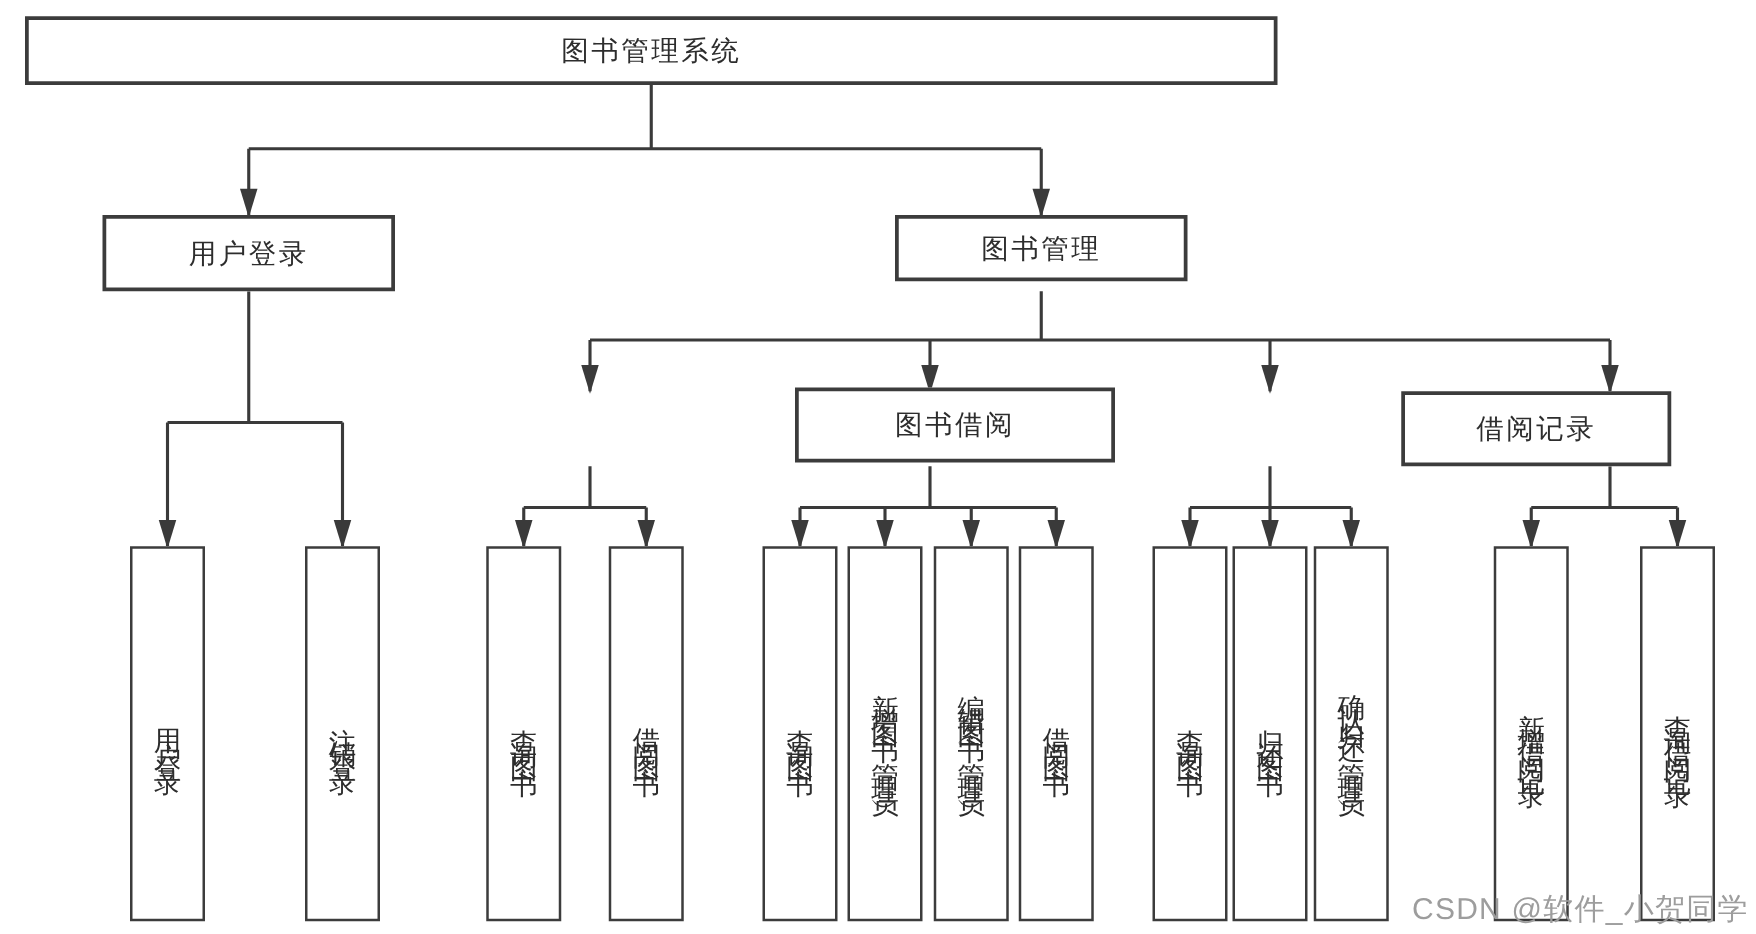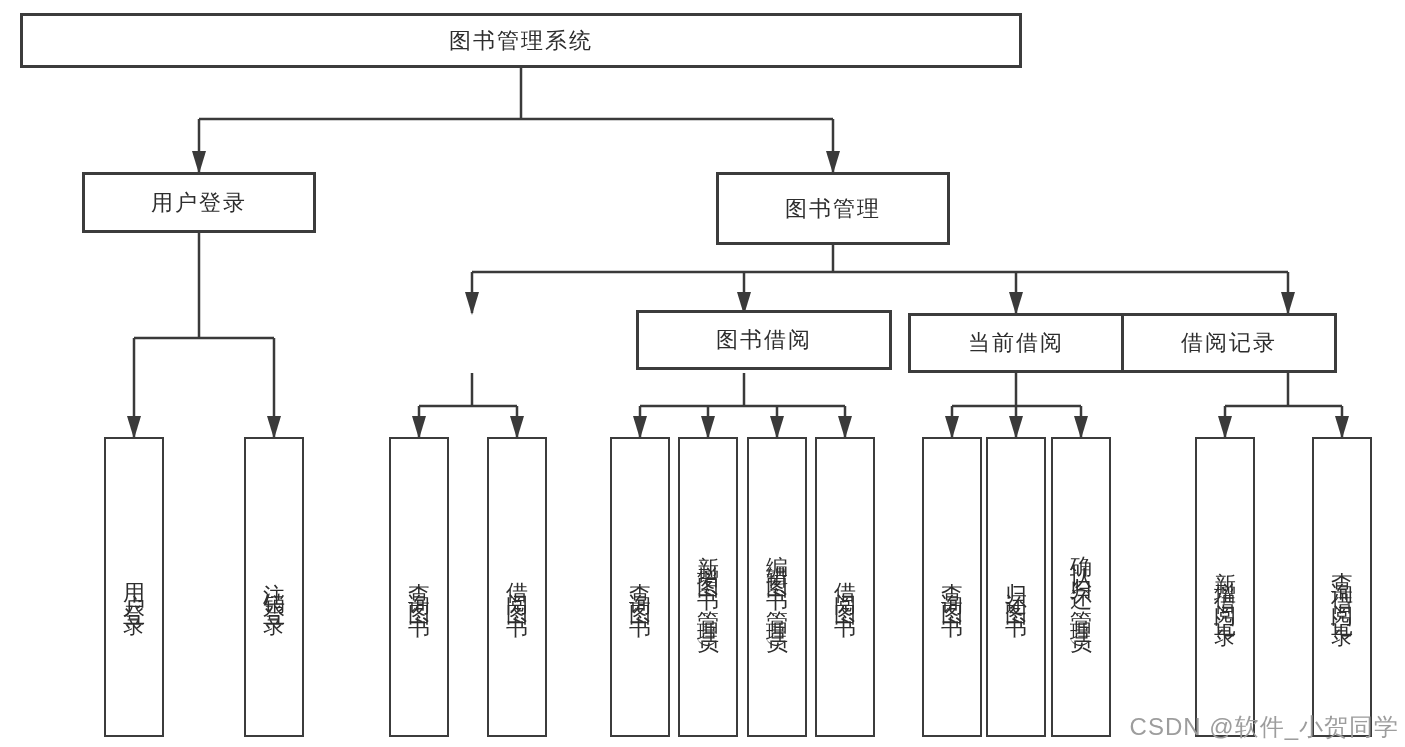--- a/index.html
+++ b/index.html
@@ -100,29 +100,26 @@
     </g>
   </svg>
 
   <div class="box" style="left:20px;top:13px;width:1002px;height:55px">
     <span class="t">图书管理系统</span>
   </div>
 
   <div class="box" style="left:82px;top:172px;width:234px;height:61px">
     <span class="t">用户登录</span>
   </div>
-  <div class="box" style="left:716px;top:172px;width:234px;height:73px">
+  <div class="box" style="left:716px;top:172px;width:234px;height:53px">
     <span class="t">图书管理</span>
   </div>
 
   <div class="box" style="left:636px;top:310px;width:256px;height:60px">
     <span class="t">图书借阅</span>
-  </div>
-  <div class="box" style="left:908px;top:313px;width:216px;height:60px">
-    <span class="t">当前借阅</span>
   </div>
   <div class="box" style="left:1121px;top:313px;width:216px;height:60px">
     <span class="t">借阅记录</span>
   </div>
 
   <div class="box leaf" style="left:104px;top:437px;width:60px;height:300px">
     <span class="t">用户登录</span>
   </div>
   <div class="box leaf" style="left:244px;top:437px;width:60px;height:300px">
     <span class="t">注销登录</span>

